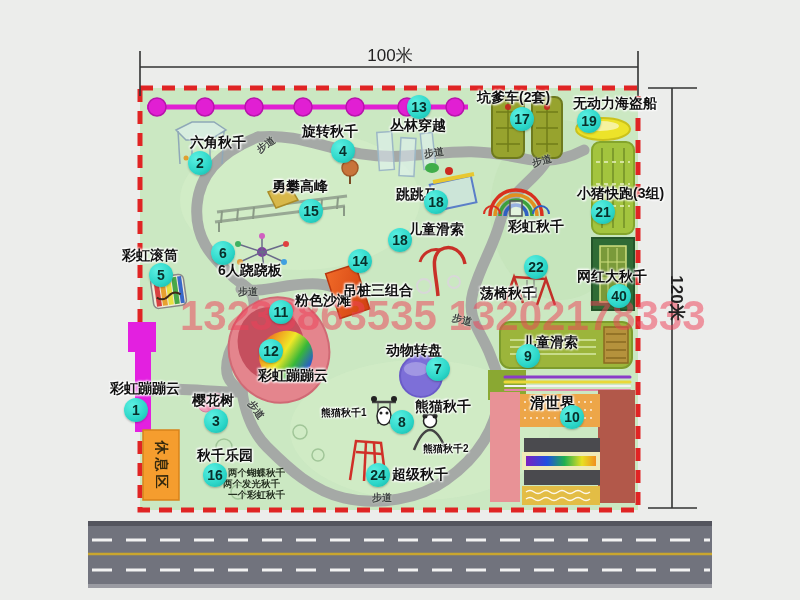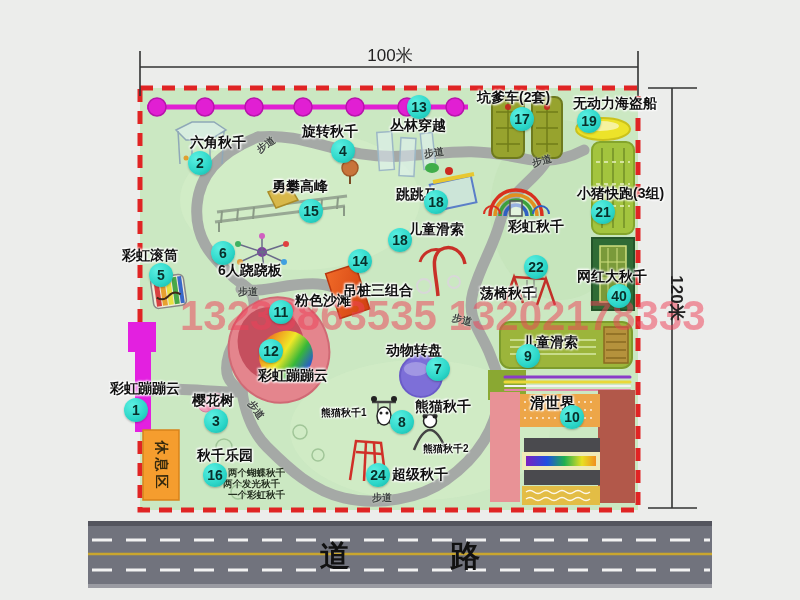--- a/index.html
+++ b/index.html
@@ -357,21 +357,20 @@
       <line x1="92" y1="540" x2="710" y2="540" stroke="#f2f2f2" stroke-width="3" stroke-dasharray="20 14"></line>
       <line x1="88" y1="554" x2="712" y2="554" stroke="#c9a62e" stroke-width="2.5"></line>
       <line x1="92" y1="570" x2="710" y2="570" stroke="#f2f2f2" stroke-width="3" stroke-dasharray="20 14"></line>
     </g>
   </svg>
 
   <div id="wm-ph">13233863535 13202178333</div>
 
   <div id="dim-w">100米</div>
   <div id="dim-h">120米</div>
-  <div id="road-lbl">道 路</div>
 
   <div class="lbl" style="left:110px;top:380px">彩虹蹦蹦云</div>
   <div class="lbl" style="left:190px;top:134px">六角秋千</div>
   <div class="lbl" style="left:192px;top:392px">樱花树</div>
   <div class="lbl" style="left:302px;top:123px">旋转秋千</div>
   <div class="lbl" style="left:122px;top:247px">彩虹滚筒</div>
   <div class="lbl" style="left:218px;top:262px">6人跷跷板</div>
   <div class="lbl" style="left:386px;top:342px">动物转盘</div>
   <div class="lbl" style="left:415px;top:398px">熊猫秋千</div>
   <div class="lbl" style="left:522px;top:334px">儿童滑索</div>

